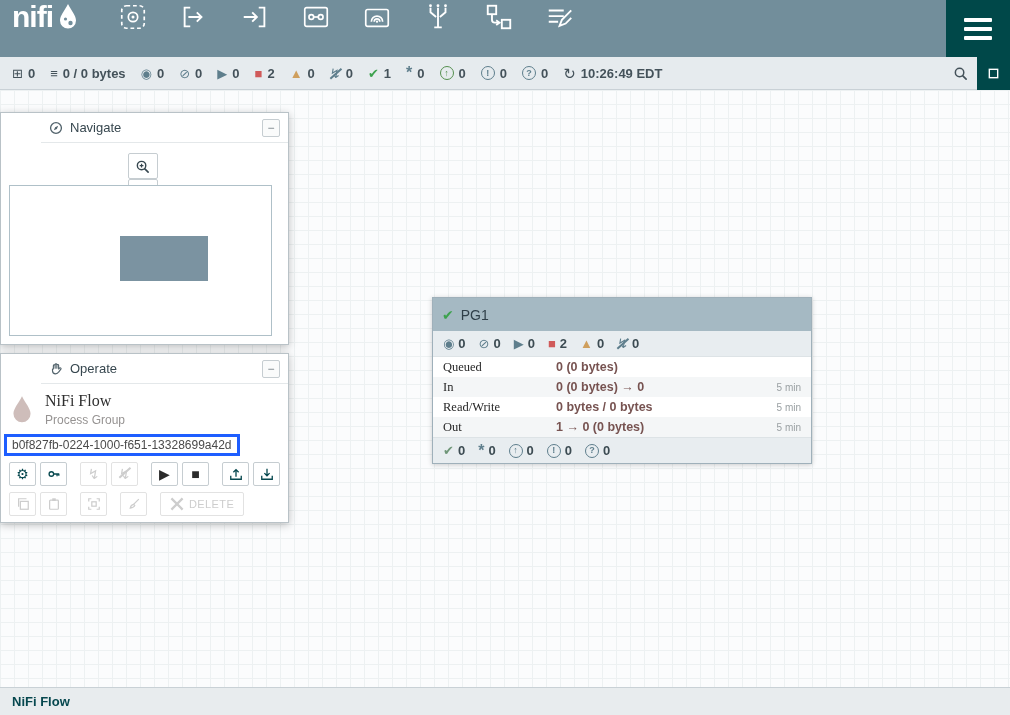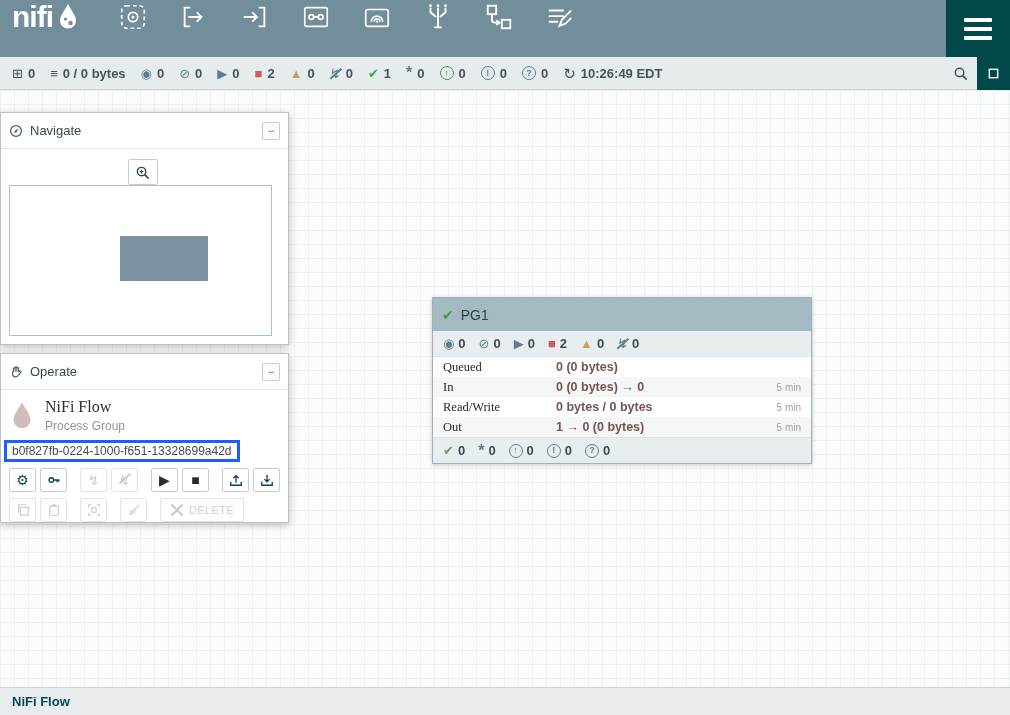--- a/index.html
+++ b/index.html
@@ -44,22 +44,22 @@
   .canvas { position:absolute; top:90px; left:0; right:0; bottom:28px; background-color:#fbfcfd;
     background-image:linear-gradient(#edf1f2 1px,transparent 1px),
                      linear-gradient(90deg,#edf1f2 1px,transparent 1px);
     background-size:14px 14px; }
 
   
   .panel { position:absolute; left:0; width:289px; background:#fff; border:1px solid #b9c2c7;
     box-shadow:0 2px 8px rgba(0,0,0,.25); }
   .panel-navigate { top:22px; height:233px; }
   .panel-operate { top:263px; height:170px; }
-  .panel-header { height:36px; display:flex; align-items:center; padding:0 8px;
-    border-bottom:1px solid #e4e8ea; color:#51626b; }
+  .panel-header { height:30px; display:flex; align-items:center; padding:0 8px;
+    border-bottom:1px solid #e4e8ea; color:#51626b;margin-left:40px; }
   .panel-title { font-size:13px; color:#37474f; margin-left:7px; }
   .collapse-btn { margin-left:auto; width:18px; height:18px; border:1px solid #c6cdd1;
     background:#fafbfb; color:#7c868c; font-size:12px; border-radius:2px; cursor:pointer;
     display:flex; align-items:center; justify-content:center; }
 
   .nav-toolbar { display:flex; align-items:center; padding:10px 8px 0;flex-direction:column; }
   .tool-btn { width:30px; height:26px; border:1px solid #c6cdd1; border-radius:2px; background:#fff;
     display:flex; align-items:center; justify-content:center; color:#37474f; cursor:pointer;
     margin-right:4px; font-size:10px; font-weight:bold; }
   .tool-btn svg { width:15px; height:15px; }

